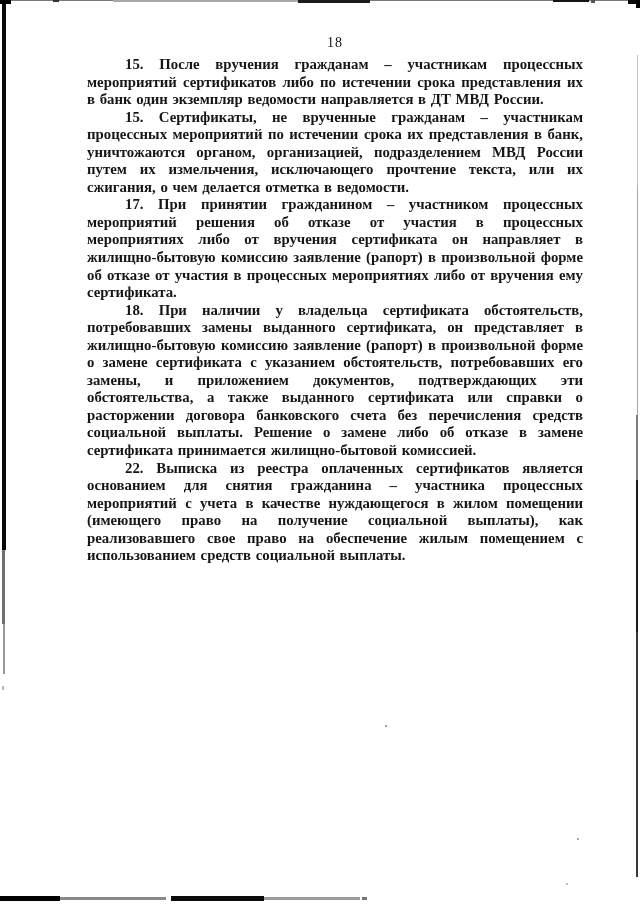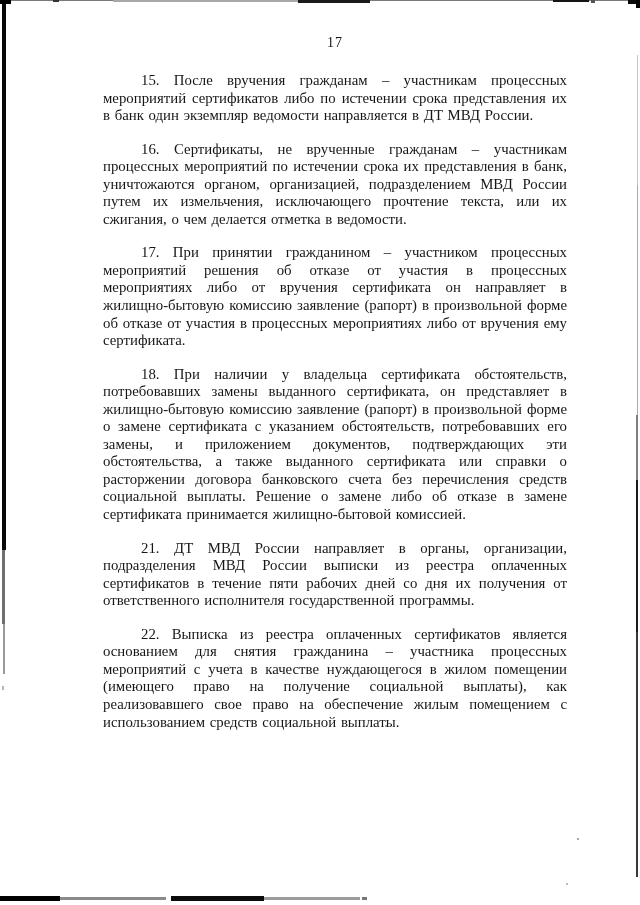--- a/index.html
+++ b/index.html
@@ -28,44 +28,44 @@
   .text-block {
     position: absolute;
     top: 56px;
     left: 87px;
     width: 496px;
     color: #161616;
     font-size: 14.8px;
     line-height: 17.55px;
   }
   .text-block p {
-    margin: 16px;
+    margin: 0;
     text-indent: 38px;
     text-align: justify;
     word-spacing: 1px;
+    font-weight: bold;
   }
   
   .artifact {
     position: absolute;
     pointer-events: none;
   }
 </style>
 </head>
 <body>
 
 <div class="page">
 
-  <div class="page-number">17</div>
+  <div class="page-number">18</div>
 
   <div class="text-block">
       <p>15. После вручения гражданам – участникам процессных мероприятий сертификатов либо по истечении срока представления их в банк один экземпляр ведомости направляется в ДТ МВД России.</p>
-      <p>16. Сертификаты, не врученные гражданам – участникам процессных мероприятий по истечении срока их представления в банк, уничтожаются органом, организацией, подразделением МВД России путем их измельчения, исключающего прочтение текста, или их сжигания, о чем делается отметка в ведомости.</p>
+      <p>15. Сертификаты, не врученные гражданам – участникам процессных мероприятий по истечении срока их представления в банк, уничтожаются органом, организацией, подразделением МВД России путем их измельчения, исключающего прочтение текста, или их сжигания, о чем делается отметка в ведомости.</p>
       <p>17. При принятии гражданином – участником процессных мероприятий решения об отказе от участия в процессных мероприятиях либо от вручения сертификата он направляет в жилищно-бытовую комиссию заявление (рапорт) в произвольной форме об отказе от участия в процессных мероприятиях либо от вручения ему сертификата.</p>
       <p>18. При наличии у владельца сертификата обстоятельств, потребовавших замены выданного сертификата, он представляет в жилищно-бытовую комиссию заявление (рапорт) в произвольной форме о замене сертификата с указанием обстоятельств, потребовавших его замены, и приложением документов, подтверждающих эти обстоятельства, а также выданного сертификата или справки о расторжении договора банковского счета без перечисления средств социальной выплаты. Решение о замене либо об отказе в замене сертификата принимается жилищно-бытовой комиссией.</p>
-      <p>21. ДТ МВД России направляет в органы, организации, подразделения МВД России выписки из реестра оплаченных сертификатов в течение пяти рабочих дней со дня их получения от ответственного исполнителя государственной программы.</p>
       <p>22. Выписка из реестра оплаченных сертификатов является основанием для снятия гражданина – участника процессных мероприятий с учета в качестве нуждающегося в жилом помещении (имеющего право на получение социальной выплаты), как реализовавшего свое право на обеспечение жилым помещением с использованием средств социальной выплаты.</p>
     </div>
 
   <div class="artifact" style="left:0;top:0;width:640px;height:1px;background:#7a7a7a;"></div>
   <div class="artifact" style="left:0;top:0;width:11px;height:4px;background:#000;"></div>
   <div class="artifact" style="left:53px;top:0;width:6px;height:2px;background:#333;"></div>
   <div class="artifact" style="left:113px;top:0;width:228px;height:2px;background:#a8a8a8;"></div>
   <div class="artifact" style="left:298px;top:0;width:72px;height:3px;background:#1a1a1a;"></div>
   <div class="artifact" style="left:553px;top:0;width:36px;height:2px;background:#141414;"></div>
   <div class="artifact" style="left:591px;top:0;width:4px;height:3px;background:#555;"></div>

